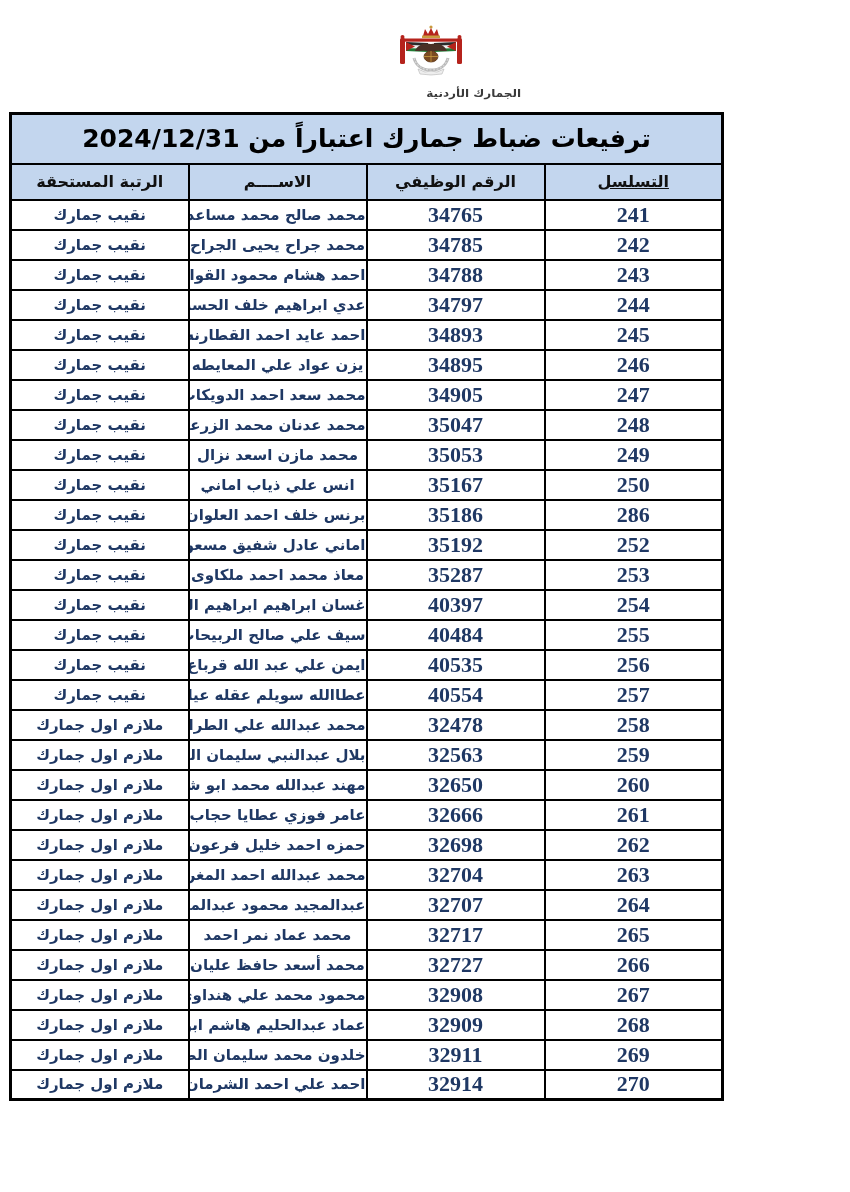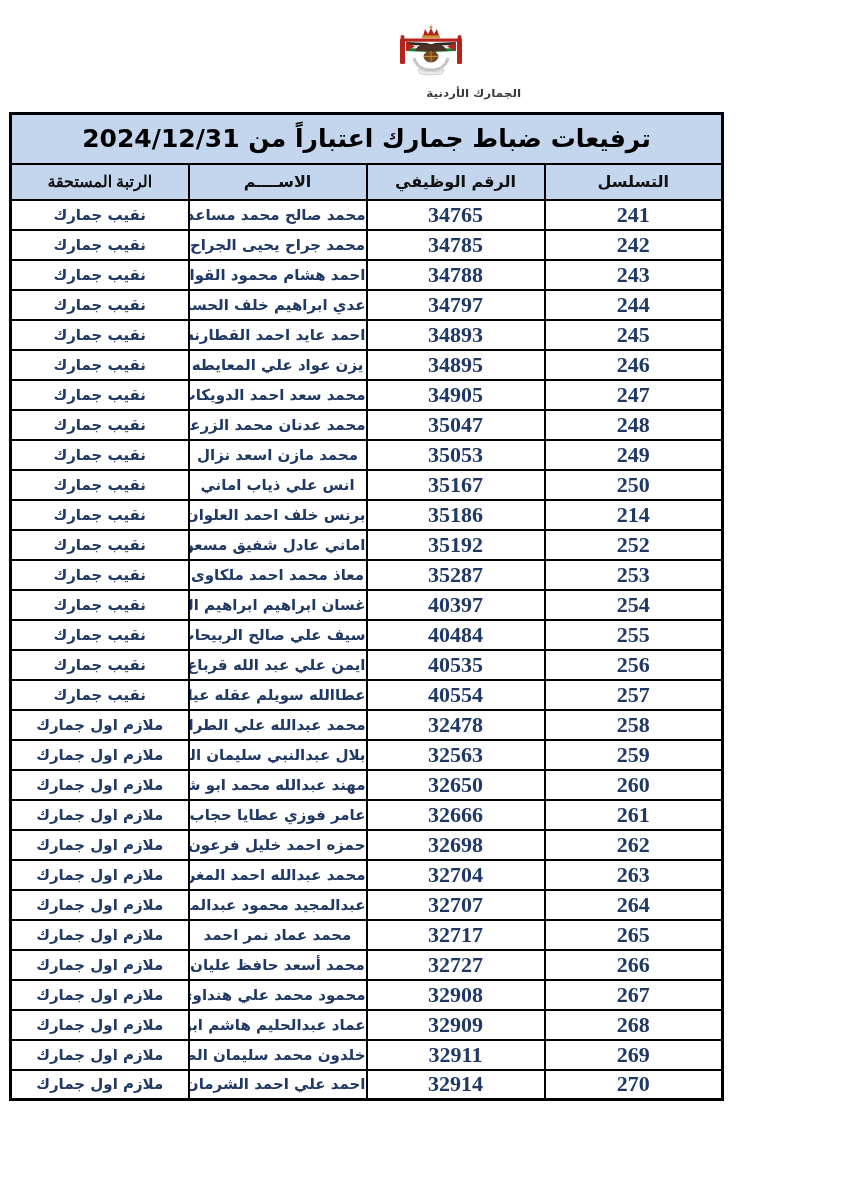--- a/index.html
+++ b/index.html
@@ -59,24 +59,24 @@
     font-weight:bold;
     color:#000000;
   }
   .header-row th{
     background:var(--header-bg);
     height:36px;
     font-size:16px;
     font-weight:bold;
     color:var(--header-text);
   }
-  .col-serial{width:10.3%;}
+  .col-serial{width:10.3%;text-decoration:underline;}
   .col-emp{width:15.5%;}
   .col-name{width:50.7%;}
-  .col-rank{width:23.5%;font-family:Liberation Serif, serif;}
+  .col-rank{width:23.5%;}
 
   tbody td{height:30px;background:#ffffff;}
   td.num{
     font-family:Liberation Serif, serif;
     font-size:22px;
     font-weight:bold;
     color:var(--text-navy);
     direction:ltr;
   }
   td.name,td.rank{
@@ -214,21 +214,21 @@
   </tr>
 
   <tr>
     <td class="num serial">250</td>
     <td class="num emp">35167</td>
     <td class="name">انس علي ذياب اماني</td>
     <td class="rank">نقيب جمارك</td>
   </tr>
 
   <tr>
-    <td class="num serial">214</td>
+    <td class="num serial">286</td>
     <td class="num emp">35186</td>
     <td class="name">برنس خلف احمد العلوان</td>
     <td class="rank">نقيب جمارك</td>
   </tr>
 
   <tr>
     <td class="num serial">252</td>
     <td class="num emp">35192</td>
     <td class="name">اماني عادل شفيق مسعود</td>
     <td class="rank">نقيب جمارك</td>

